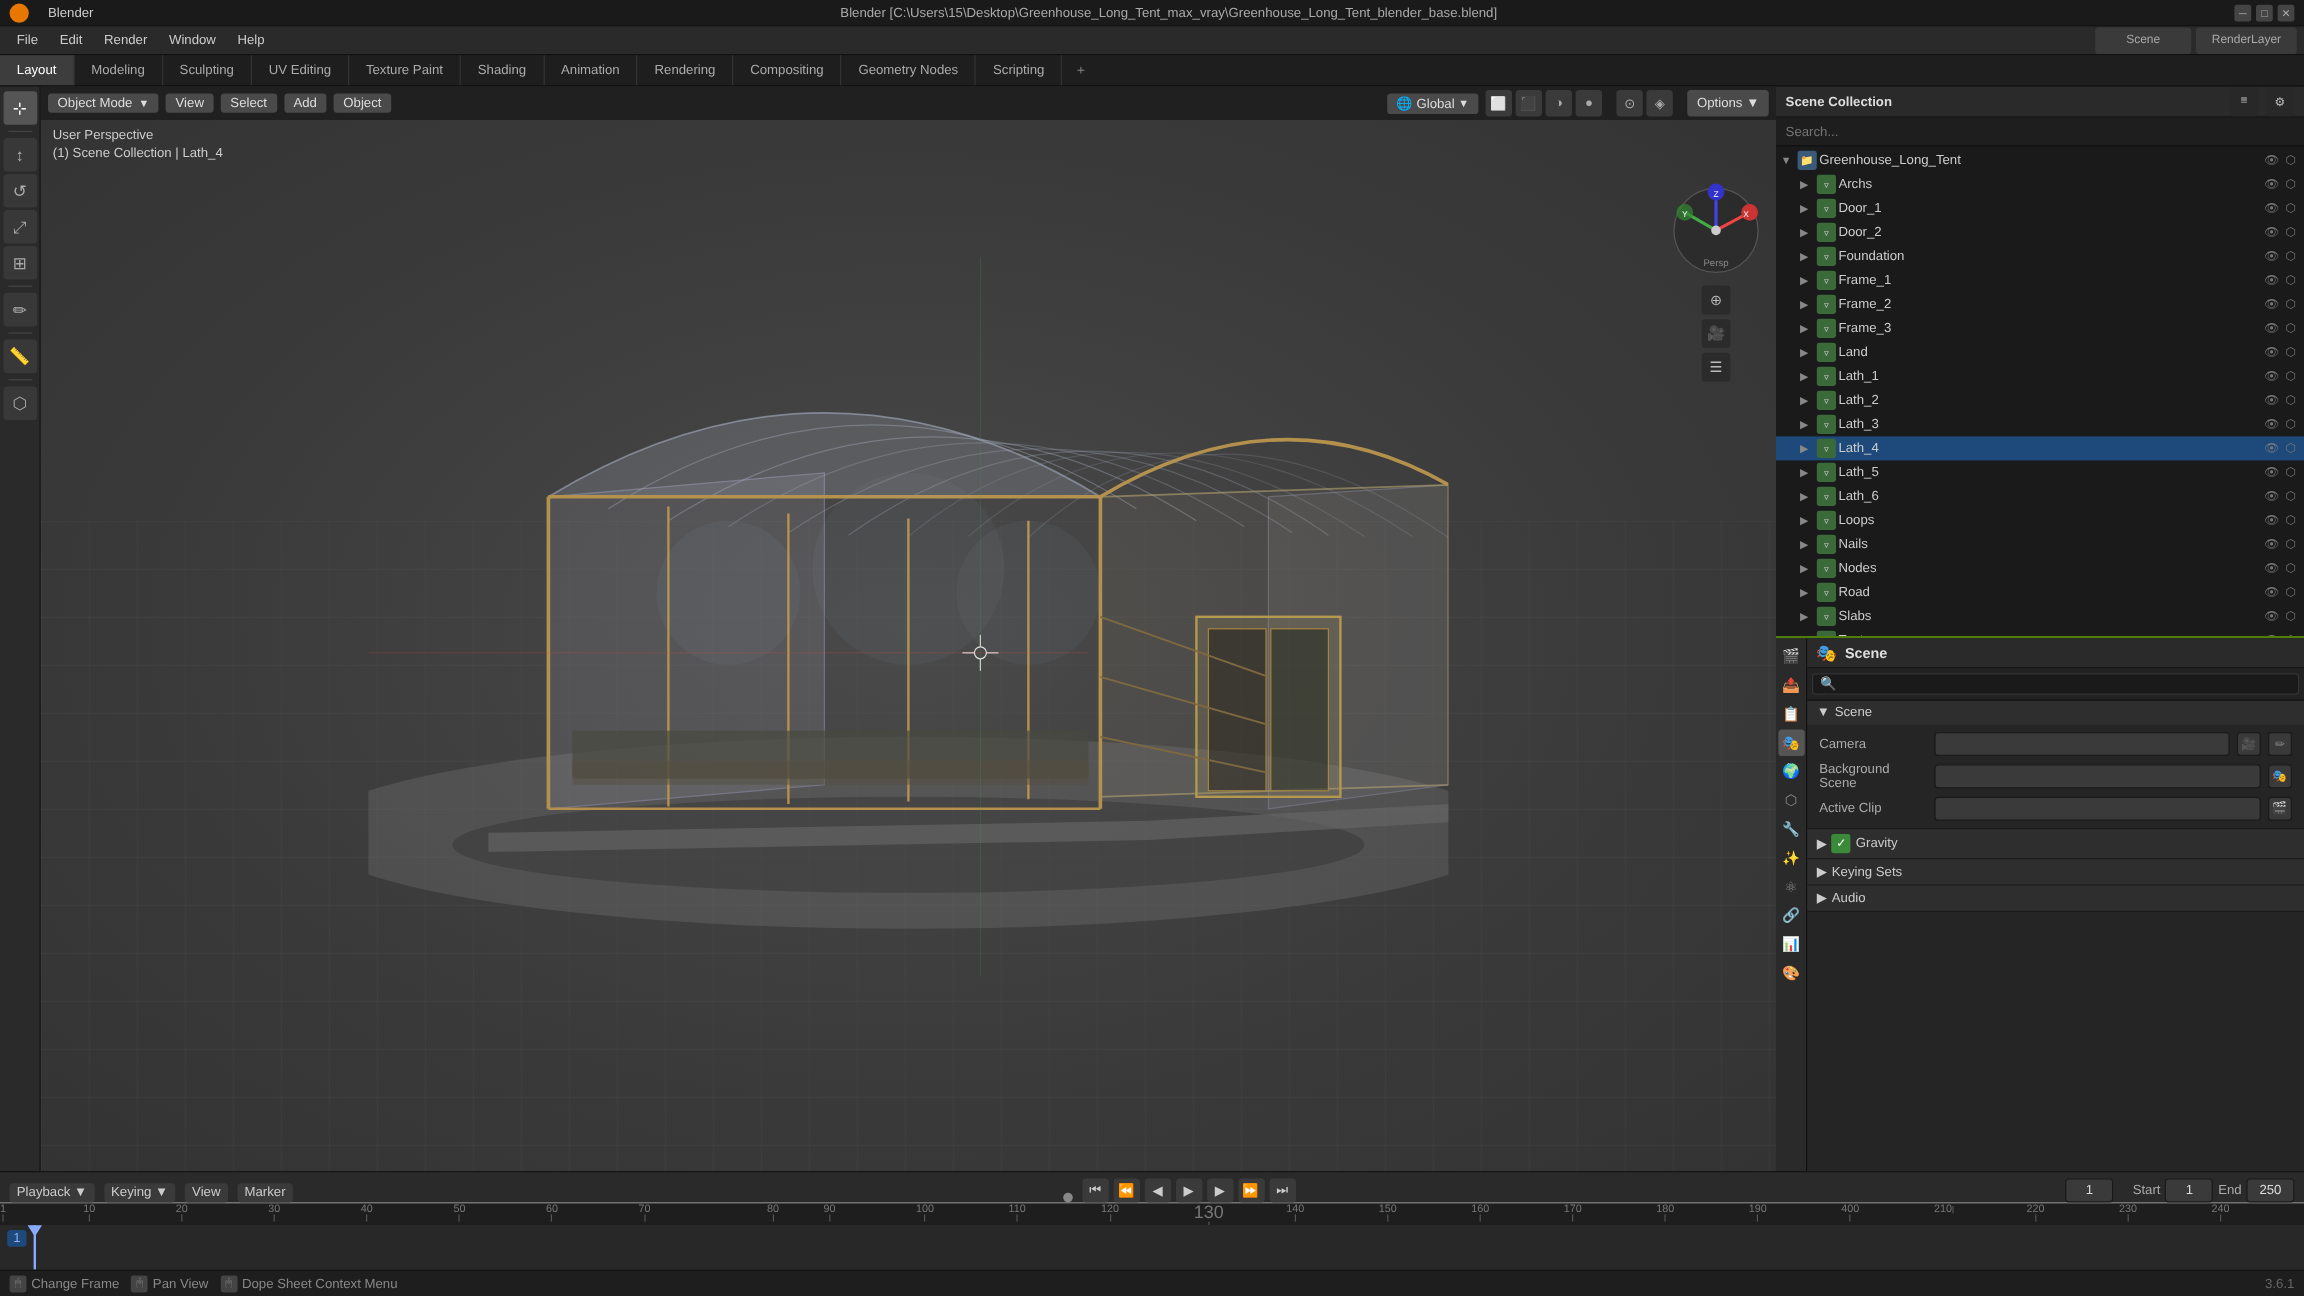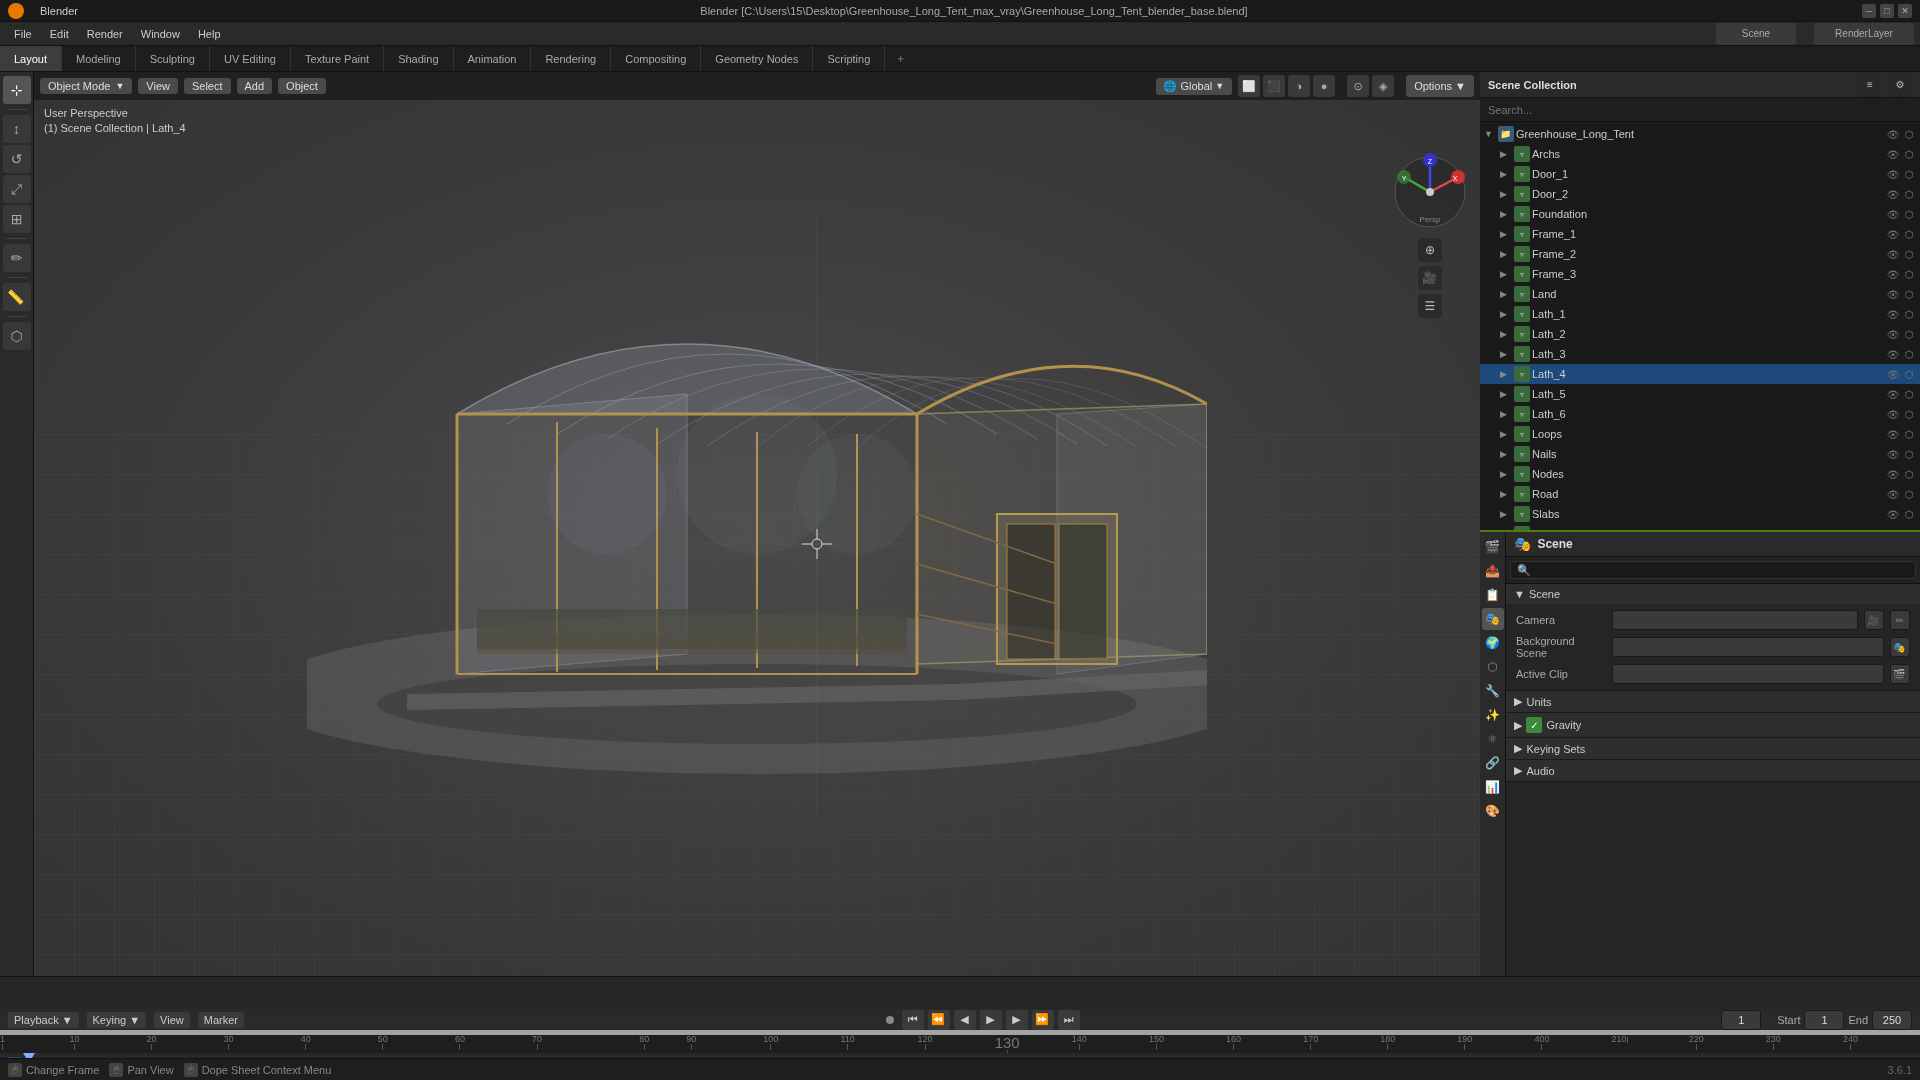--- a/index.html
+++ b/index.html
@@ -462,25 +462,24 @@
       flex-shrink: 0;
       display: flex;
       flex-direction: column;
     }
 
     
     .timeline-header {
       background: #2a2a2a;
       height: 26px;
       display: flex;
-      align-items: center;
+      align-items: flex-end;
       padding: 0 8px;
       gap: 8px;
-      border-bottom: 5px solid #a3a3a3;
-      margin-top: 32px;
+      border-bottom: 1px solid #a3a3a3;
     }
     .tl-btn {
       padding: 2px 6px;
       background: #3a3a3a;
       border-radius: 3px;
       font-size: 11px;
       color: #ccc;
       cursor: pointer;
       display: flex;
       align-items: center;
@@ -630,21 +629,21 @@
 
 <div class="menu-bar">
   <span class="menu-item">File</span>
   <span class="menu-item">Edit</span>
   <span class="menu-item">Render</span>
   <span class="menu-item">Window</span>
   <span class="menu-item">Help</span>
   <div style="flex:1;"></div>
   <div style="display:flex;gap:4px;align-items:center;">
     <div class="vp-icon-btn" style="width:80px;font-size:10px;">Scene</div>
-    <div class="vp-icon-btn" style="width:100px;font-size:10px;margin-left:14px;">RenderLayer</div>
+    <div class="vp-icon-btn" style="width:84px;font-size:10px;">RenderLayer</div>
   </div>
 </div>
 
 <div class="workspace-tabs">
   <div class="ws-tab active">Layout</div>
   <div class="ws-tab">Modeling</div>
   <div class="ws-tab">Sculpting</div>
   <div class="ws-tab">UV Editing</div>
   <div class="ws-tab">Texture Paint</div>
   <div class="ws-tab">Shading</div>
@@ -1071,26 +1070,20 @@
                 <div class="prop-value-icon">🎭</div>
               </div>
               <div class="prop-row">
                 <span class="prop-label">Active Clip</span>
                 <div class="prop-value" style="flex:1;"></div>
                 <div class="prop-value-icon">🎬</div>
               </div>
             </div>
           </div>
 
-          <div class="props-section">
-            <div class="props-section-header">
-              <span class="section-arrow-closed"></span>
-              <span>Units</span>
-            </div>
-          </div>
 
           <div class="props-section">
             <div class="props-section-header">
               <span class="section-arrow-closed"></span>
               <div class="prop-checkbox">✓</div>
               <span>Gravity</span>
             </div>
           </div>
 
           <div class="props-section">

